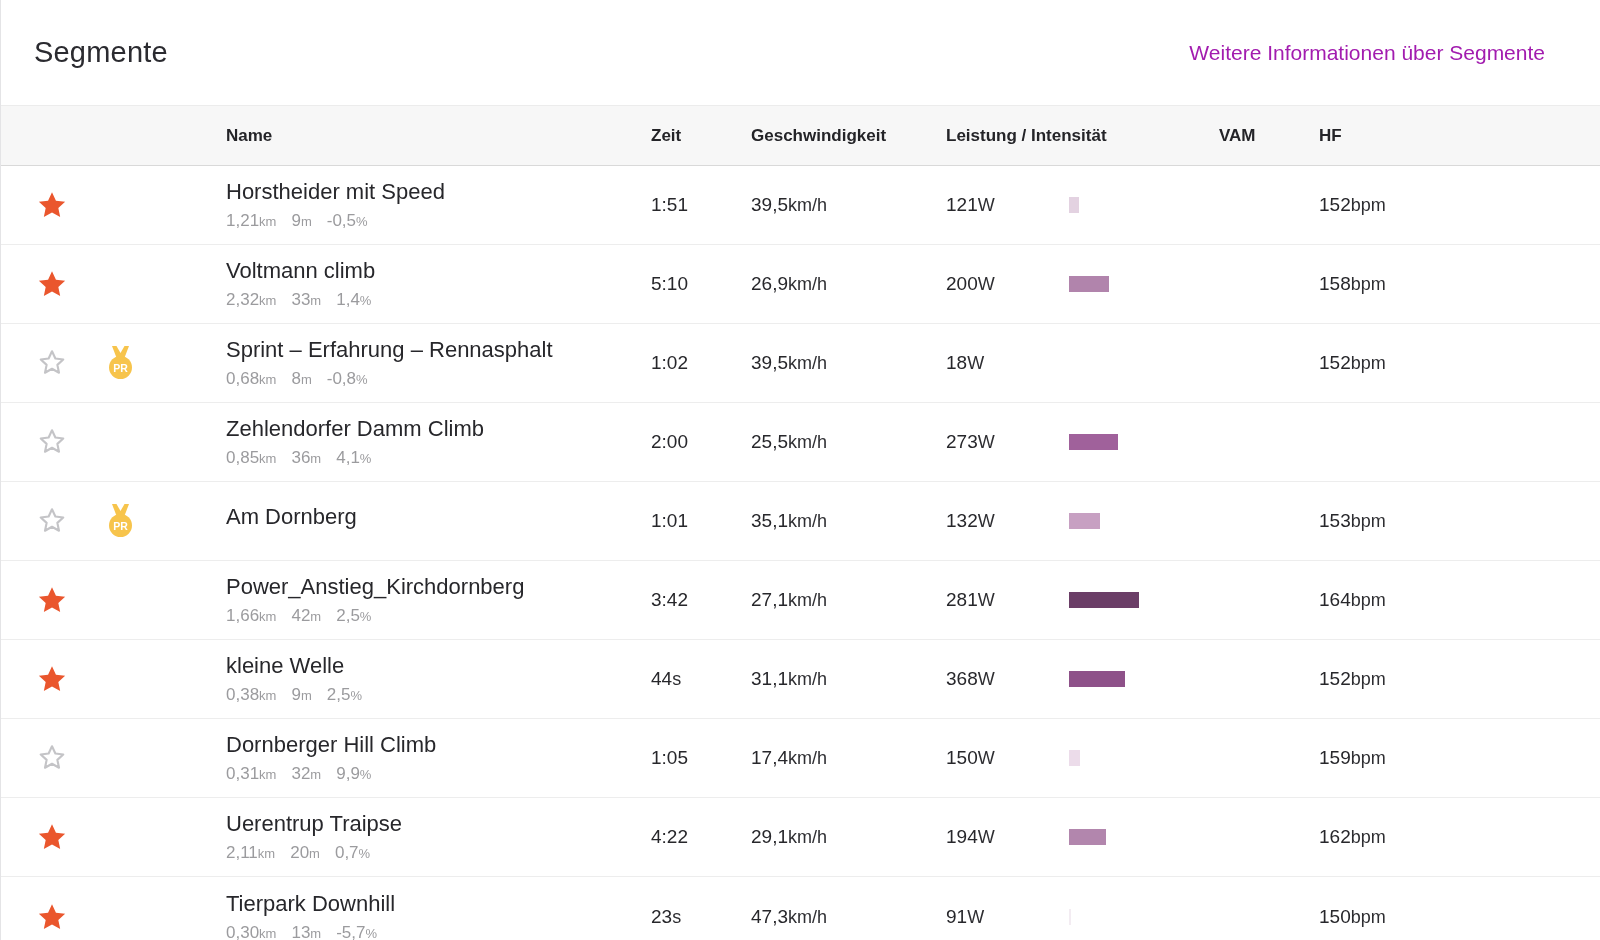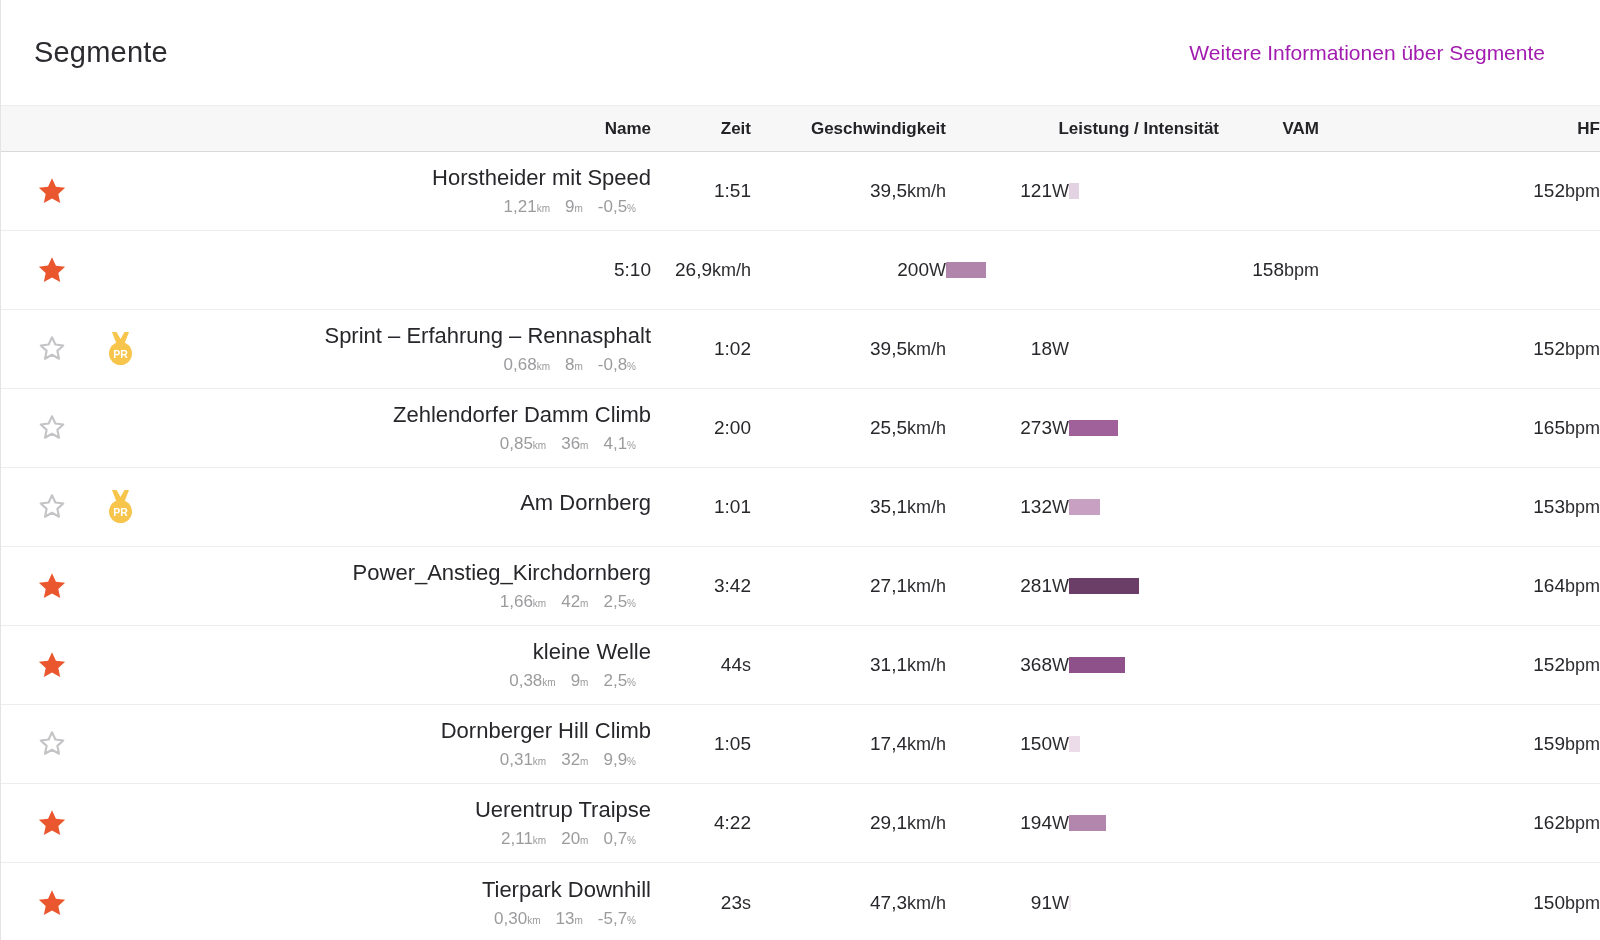--- a/index.html
+++ b/index.html
@@ -7,40 +7,39 @@
   body {
     font-family:"Liberation Sans","DejaVu Sans",sans-serif;
     color:#27272b;
     width:1600px; height:940px; overflow:hidden;
   }
   .container {
     width:1600px; height:940px;
     border-left:1px solid #e4e4e6;
     overflow:hidden;
     background:#fff;
-    text-align:right;
   }
   
   .topbar {
     height:105px;
     display:flex; align-items:center; justify-content:space-between;
     padding:0 55px 0 33px;
   }
   .page-title { font-size:29px; font-weight:500; color:#2b2b30; letter-spacing:0.2px; }
   .more-link { font-size:21px; color:#a21caf; text-decoration:none; cursor:pointer; }
 
   
   .grid-row {
     display:grid;
     grid-template-columns:85px 140px 425px 100px 195px 123px 150px 100px 1fr;
     align-items:center;
   }
   
   .thead {
-    height:47px;
+    height:61px;
     background:#f7f7f7;
     border-top:1px solid #ececec;
     border-bottom:1px solid #d9d9d9;
     font-size:17px; font-weight:700; color:#242428;
   }
   .thead .h-leistung { grid-column:6 / span 2; }
   .thead .h-vam { grid-column:8; }
   .thead .h-hf { grid-column:9; }
 
   
@@ -54,21 +53,21 @@
   .row.starred .star-fill { display:block; }
 
   .medal-cell { padding-left:20px; }
   .medal { visibility:hidden; width:29px; height:34px; display:block; }
   .row.has-pr .medal { visibility:visible; }
 
   .name-cell { line-height:1; }
   .seg-name { font-size:22px; color:#27272b; margin-bottom:9px; cursor:pointer; }
   .seg-stats { color:#9b9b9e; font-size:17px; }
   .seg-stats .stat { margin-right:15px; }
-  .unit-s { font-size:10px; }
+  .unit-s { font-size:13px; }
   .big { font-size:19px; color:#27272b; }
   .unit-b { font-size:18px; color:#2e2e32; }
 
   .intensity-cell { height:100%; display:flex; align-items:center; }
   .intensity-bar { height:16px; width:0; }
 
   .vam-cell { font-size:19px; }
 </style>
 </head>
 <body>
@@ -131,20 +130,26 @@
 
     </div>
     <div class="cell medal-cell">
       <svg class="medal" viewBox="0 0 29 34">
         <polygon points="6,0 23,0 18,13 11,13" fill="var(--medal-gold)"></polygon>
         <polygon points="10.5,0 14.5,7 18.5,0 14.5,0" fill="#ffffff"></polygon>
         <circle cx="14.5" cy="21.5" r="11.5" fill="var(--medal-gold)"></circle>
         <text x="14.5" y="25.5" text-anchor="middle" font-size="10.5" font-weight="bold" fill="#ffffff" font-family="Liberation Sans, sans-serif">PR</text>
       </svg>
     </div>
+    <div class="cell name-cell">
+      <div class="seg-name">Voltmann climb</div>
+      <div class="seg-stats">
+        <span class="stat"><span>2,32</span><span class="unit-s">km</span></span><span class="stat"><span>33</span><span class="unit-s">m</span></span><span class="stat"><span>1,4</span><span class="unit-s">%</span></span>
+      </div>
+    </div>
     <div class="cell big"><span>5:10</span><span class="unit-b"></span></div>
     <div class="cell big"><span>26,9</span><span class="unit-b">km/h</span></div>
     <div class="cell big"><span>200</span><span class="unit-b">W</span></div>
     <div class="cell intensity-cell">
       <div class="intensity-bar" style="width: 40px; background: rgb(177, 132, 172);"></div>
     </div>
     <div class="cell vam-cell"><span></span></div>
     <div class="cell big"><span>158</span><span class="unit-b">bpm</span></div>
   </div>
 
@@ -200,21 +205,20 @@
         <span class="stat"><span>0,85</span><span class="unit-s">km</span></span><span class="stat"><span>36</span><span class="unit-s">m</span></span><span class="stat"><span>4,1</span><span class="unit-s">%</span></span>
       </div>
     </div>
     <div class="cell big"><span>2:00</span><span class="unit-b"></span></div>
     <div class="cell big"><span>25,5</span><span class="unit-b">km/h</span></div>
     <div class="cell big"><span>273</span><span class="unit-b">W</span></div>
     <div class="cell intensity-cell">
       <div class="intensity-bar" style="width: 49px; background: rgb(160, 97, 155);"></div>
     </div>
     <div class="cell vam-cell"><span></span></div>
-    <div class="cell big"><span>165</span><span class="unit-b">bpm</span></div>
   </div>
 
   <div class="grid-row row has-pr">
     <div class="cell star-cell">
 
       <svg class="star-svg star-line" viewBox="0 0 24 24">
         <path d="M12 2.6l2.7 5.85 6.3.75-4.7 4.3 1.3 6.3L12 16.6l-5.6 3.2 1.3-6.3-4.7-4.3 6.3-.75z" fill="none" stroke="var(--star-outline)" stroke-width="1.7" stroke-linejoin="round"></path>
       </svg>
     </div>
     <div class="cell medal-cell">

